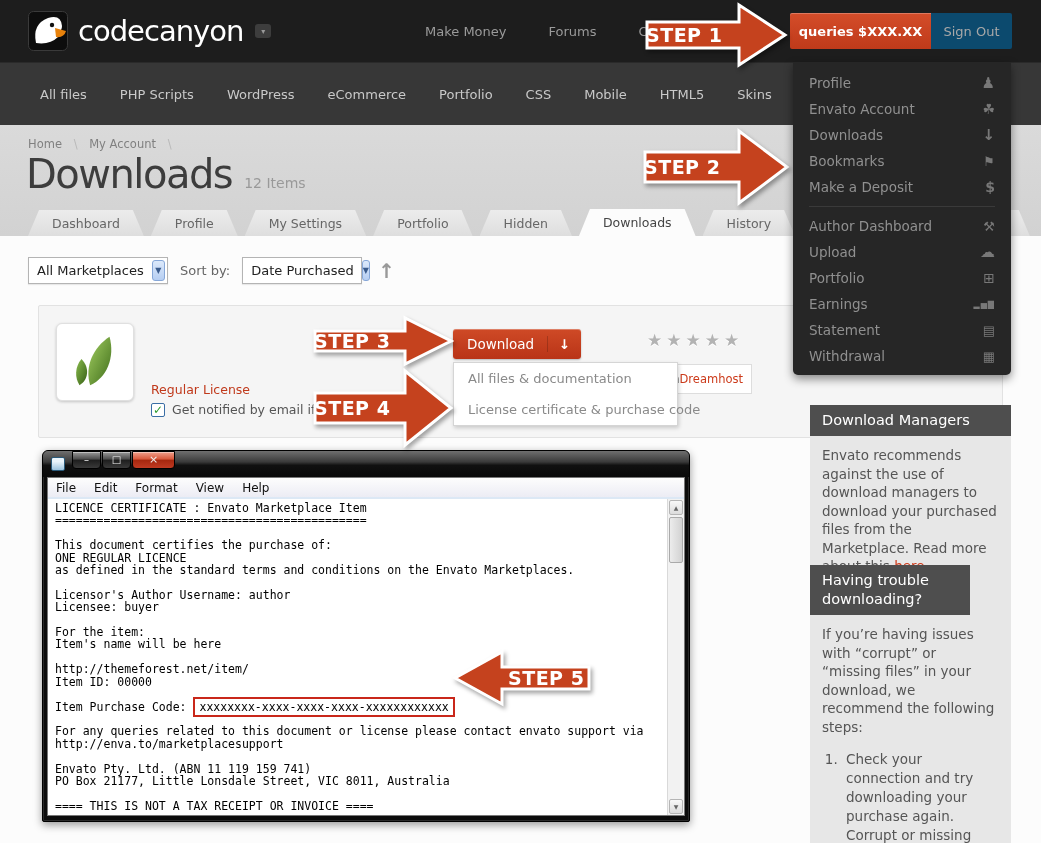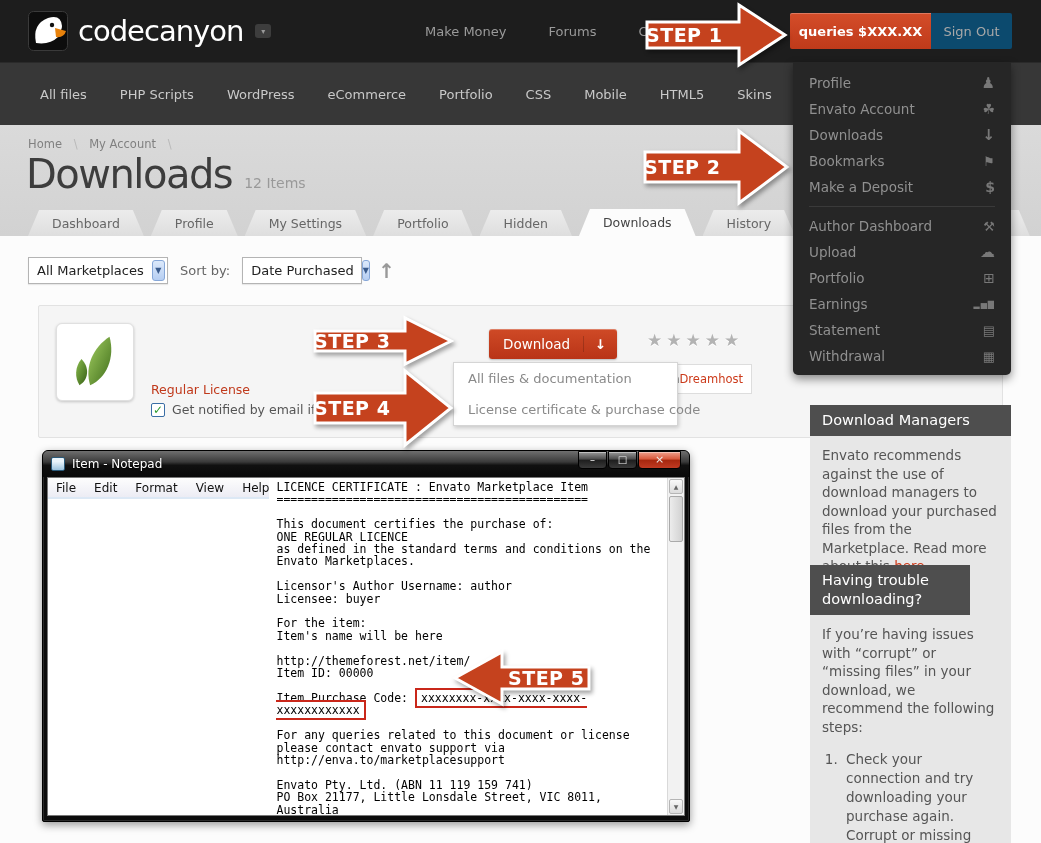--- a/index.html
+++ b/index.html
@@ -61,21 +61,21 @@
   .thumb { position:absolute; left:17px; top:17px; width:78px; height:78px; background:#fff; border:1px solid #e0e0e0;
     border-radius:6px; box-shadow:0 1px 3px rgba(0,0,0,.2); display:flex; align-items:center; justify-content:center; }
   .it-title { position:absolute; left:112px; top:18px; width:165px; font-size:19px; font-weight:bold; color:#222; line-height:23px; }
   .it-license { position:absolute; left:112px; top:76px; font-size:12.5px; color:#c0391b; cursor:pointer; }
   .notify { position:absolute; left:112px; top:96px; display:flex; align-items:center; gap:7px; }
   .cbx { width:14px; height:14px; background:#fff; border:1px solid #3a6ea5; border-radius:2px;
     color:#2c9a2c; font-size:12px; font-weight:bold; line-height:12px; text-align:center; cursor:pointer; }
   .notify .lbl { font-size:12.5px; color:#555; white-space:nowrap; }
   .btn-download { position:absolute; left:414px; top:23px; width:128px; height:30px; border-radius:3px;
     background:linear-gradient(#cf4a26,#b93417); box-shadow:inset 0 1px 0 rgba(255,255,255,.3),0 1px 2px rgba(0,0,0,.25);
-    display:flex; align-items:center; color:#fff; font-size:13.5px; cursor:pointer; z-index:3;margin-left:36px; }
+    display:flex; align-items:center; color:#fff; font-size:13.5px; cursor:pointer; z-index:3; }
   .btn-download .t { padding-left:14px; flex:1; }
   .btn-download .a { width:34px; text-align:center; font-weight:bold; border-left:1px solid rgba(0,0,0,.18); }
   .dl-menu { position:absolute; left:414px; top:56px; width:225px; background:#fff; border:1px solid #d5d5d5;
     box-shadow:1px 2px 4px rgba(0,0,0,.18); z-index:3; }
   .dl-opt { font-size:13px; color:#8a8a8a; padding:8px 0 8px 14px; white-space:nowrap; cursor:pointer; }
   .stars { position:absolute; left:608px; top:24px; font-size:17px; color:#b3b3b3; letter-spacing:4px;
     text-shadow:0 1px 0 #fff; cursor:pointer; }
   .hosted { position:absolute; left:563px; top:58px; width:150px; height:30px; background:#fff; border:1px solid #ddd;
     display:flex; align-items:center; justify-content:flex-end; padding-right:8px; font-size:11.5px; color:#555; z-index:1; }
   .hosted .brand-red { color:#cc3a1a; cursor:pointer; }
@@ -102,21 +102,21 @@
   .np-title { height:26px; display:flex; align-items:center; padding:0 8px; border-radius:5px 5px 0 0;
     background:linear-gradient(180deg,#6f6f6f 0%,#3a3a3a 42%,#101010 55%,#090909 100%); }
   .np-ico { width:14px; height:14px; border:1px solid #2a5a7a; border-radius:2px;
     background:linear-gradient(#eaf4fb 30%,#9cc3de); margin-right:7px; }
   .np-name { color:#fff; font-size:12px; text-shadow:0 1px 2px #000; flex:1; }
   .np-ctrls { display:flex; gap:1px; align-items:flex-start; height:26px; }
   .np-btn { width:29px; height:18px; border:1px solid #000; border-radius:0 0 4px 4px; color:#eee; font-size:10px;
     line-height:15px; text-align:center; cursor:pointer;
     background:linear-gradient(#9a9a9a,#4a4a4a 45%,#1e1e1e 50%,#3a3a3a); box-shadow:inset 0 1px 0 rgba(255,255,255,.4); }
   .np-btn.close { width:43px; background:linear-gradient(#f0a08c,#d9573a 45%,#a6270e 50%,#c03a22); font-size:11px; }
-  .np-inner { position:absolute; left:4px; right:4px; top:26px; bottom:5px; background:#fff; display:flex; flex-direction:row; border:1px solid #777; }
+  .np-inner { position:absolute; left:4px; right:4px; top:26px; bottom:5px; background:#fff; display:flex; flex-direction:column; border:1px solid #777; }
   .np-menu { height:21px; background:linear-gradient(#fdfdfd,#ececf4); border-bottom:2px solid #dce8f5;
     display:flex; align-items:center; gap:18px; padding-left:8px; }
   .np-menu span { font-size:12px; color:#111; cursor:pointer; }
   .np-body { flex:1; display:flex; overflow:hidden; }
   .np-text { flex:1; padding:3px 2px 0 7px; font-family:"DejaVu Sans Mono","Liberation Mono",monospace;
     font-size:11.5px; line-height:12.4px; color:#000; white-space:pre-wrap; }
   .code-box { display:inline; border:2px solid #c9271a; padding:1px 4px; }
   .np-scroll { width:17px; background:#f2f2f2; border-left:1px solid #d9d9d9; position:relative; }
   .sc-btn { position:absolute; left:1px; width:14px; height:15px; background:linear-gradient(#f8f8f8,#dcdcdc);
     border:1px solid #b5b5b5; border-radius:2px; color:#666; font-size:6px; text-align:center; line-height:13px; cursor:pointer; }
@@ -250,21 +250,20 @@
     <div class="dl-menu">
       <div class="dl-opt">All files &amp; documentation</div>
       <div class="dl-opt">License certificate &amp; purchase code</div>
     </div>
     <div class="stars">★★★★★</div>
   </div>
 
   <div class="abs np">
     <div class="np-title">
       <span class="np-ico"></span>
-      <span class="np-name">Item - Notepad</span>
       <span class="np-ctrls">
         <span class="np-btn">–</span>
         <span class="np-btn">□</span>
         <span class="np-btn close">×</span>
       </span>
     </div>
     <div class="np-inner">
       <div class="np-menu">
         <span>File</span>
         <span>Edit</span>

